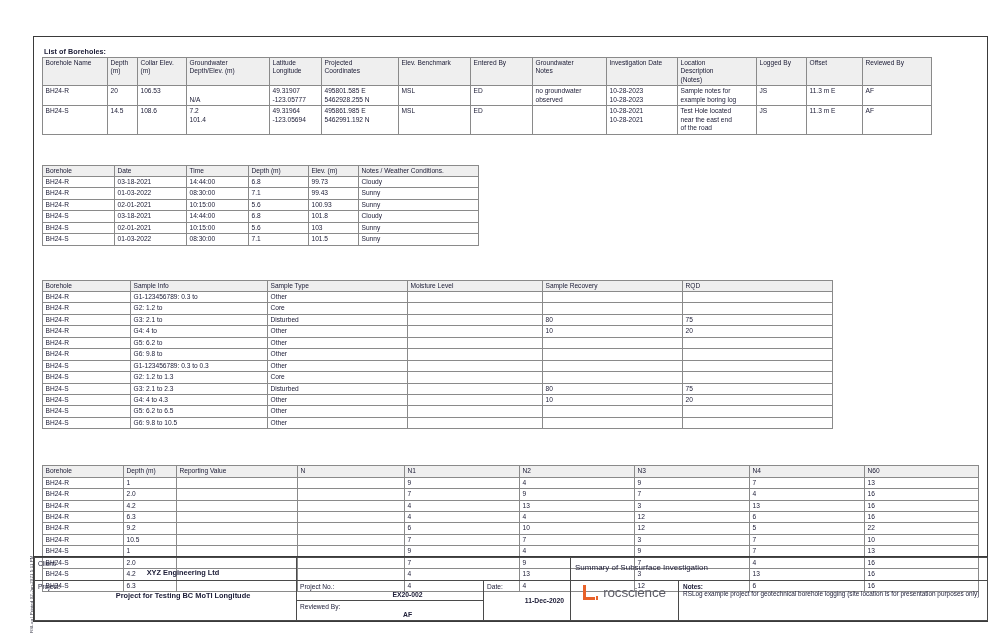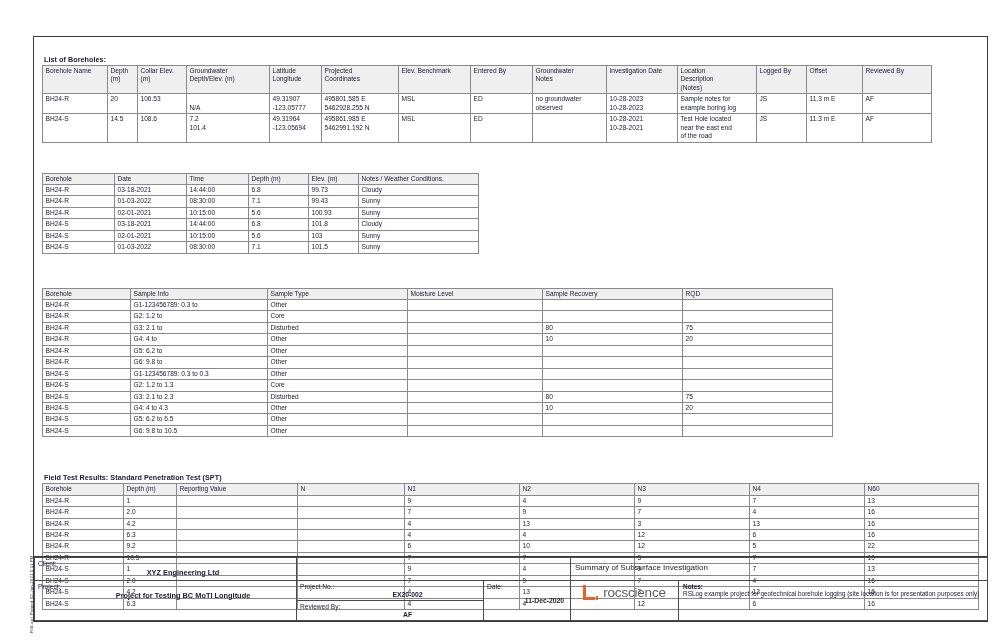--- a/index.html
+++ b/index.html
@@ -41,21 +41,21 @@
     white-space: nowrap;
     font-size: 4.4px;
     letter-spacing: 0.1px;
     color: #3a3a4a;
     font-family: "Liberation Sans", sans-serif;
   }
 
   
   #content {
     position: absolute;
-    left: 0; top: 12px;
+    left: 0; top: 4px;
     width: 100%;
     padding: 6px 8px 0 8px;
   }
 
   .section { margin-bottom: 0; }
   .section-title {
     font-size: 7.2px;
     font-weight: bold;
     color: #20203a;
     margin: 0 0 1px 2px;
@@ -479,21 +479,20 @@
                 <td class="empty"></td>
                 <td class="empty"></td>
               </tr>
             </tbody>
         </table>
       </div>
 
       <div class="gap-lg"></div>
 
       <div class="section">
-        <div class="section-title">Field Test Results: Standard Penetration Test (SPT)</div>
         <table class="grid" id="tbl-spt" style="width:936px">
           <colgroup>
             <col style="width:81px">
               <col style="width:53px">
               <col style="width:121px">
             <col style="width:107px">
               <col style="width:115px">
               <col style="width:115px">
             <col style="width:115px">
               <col style="width:115px">

